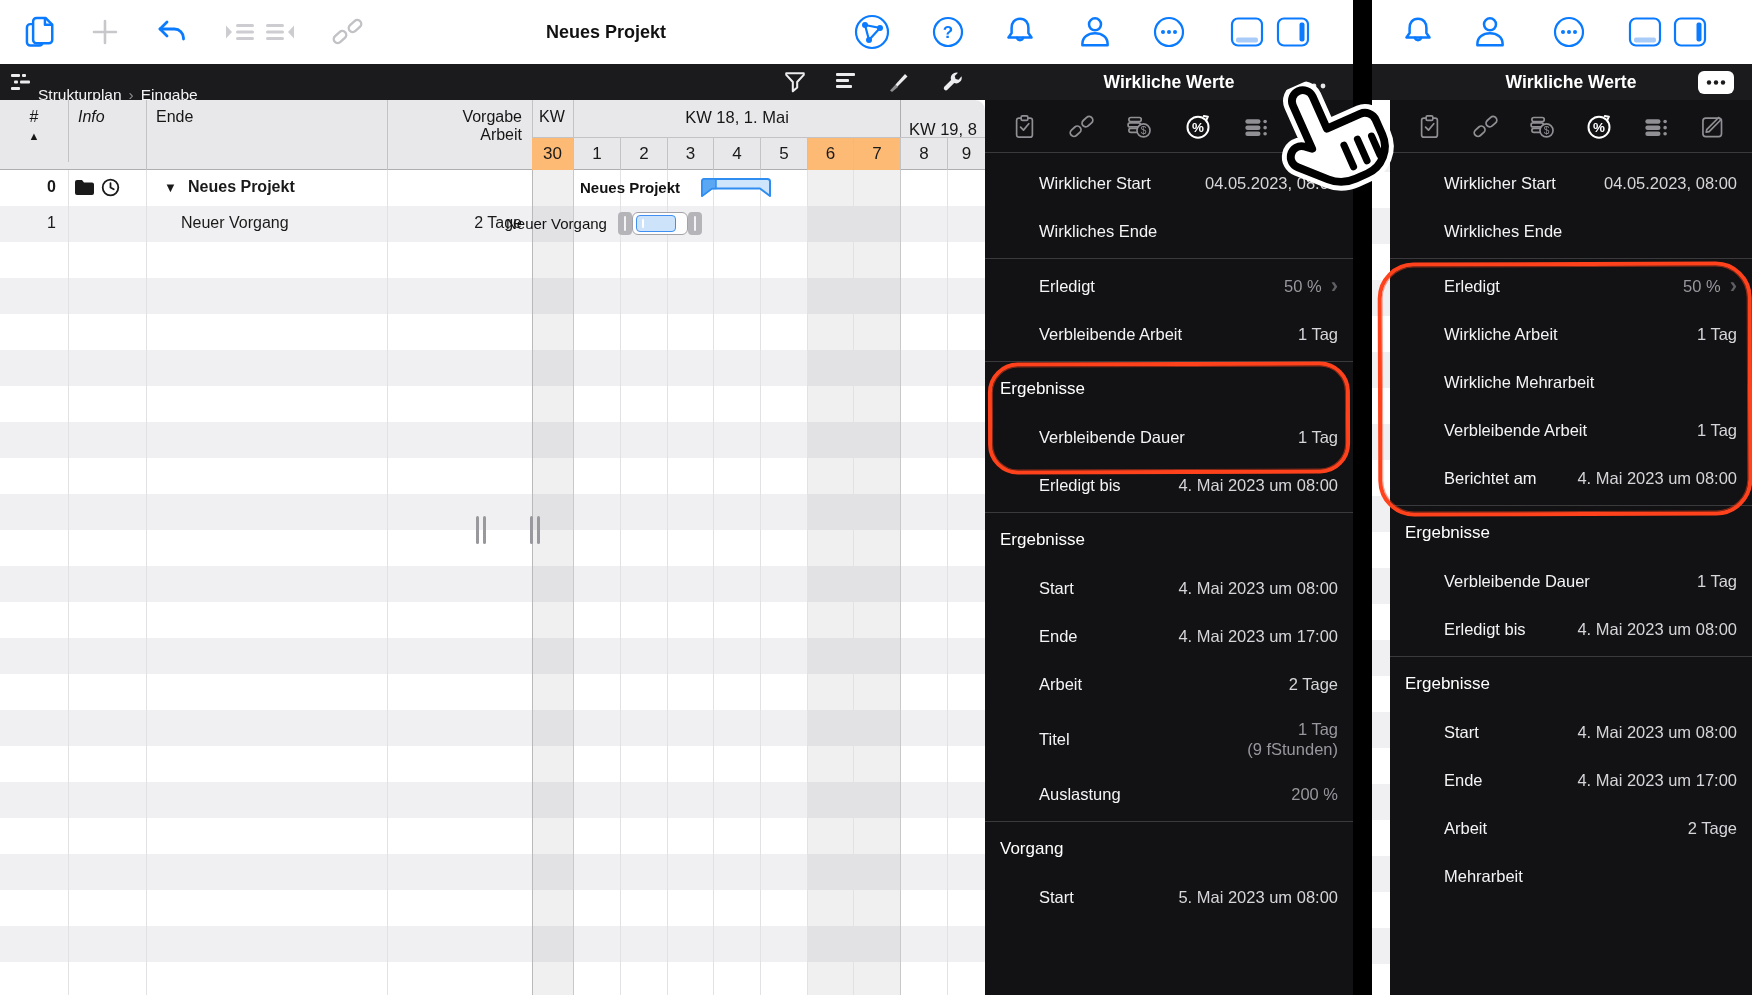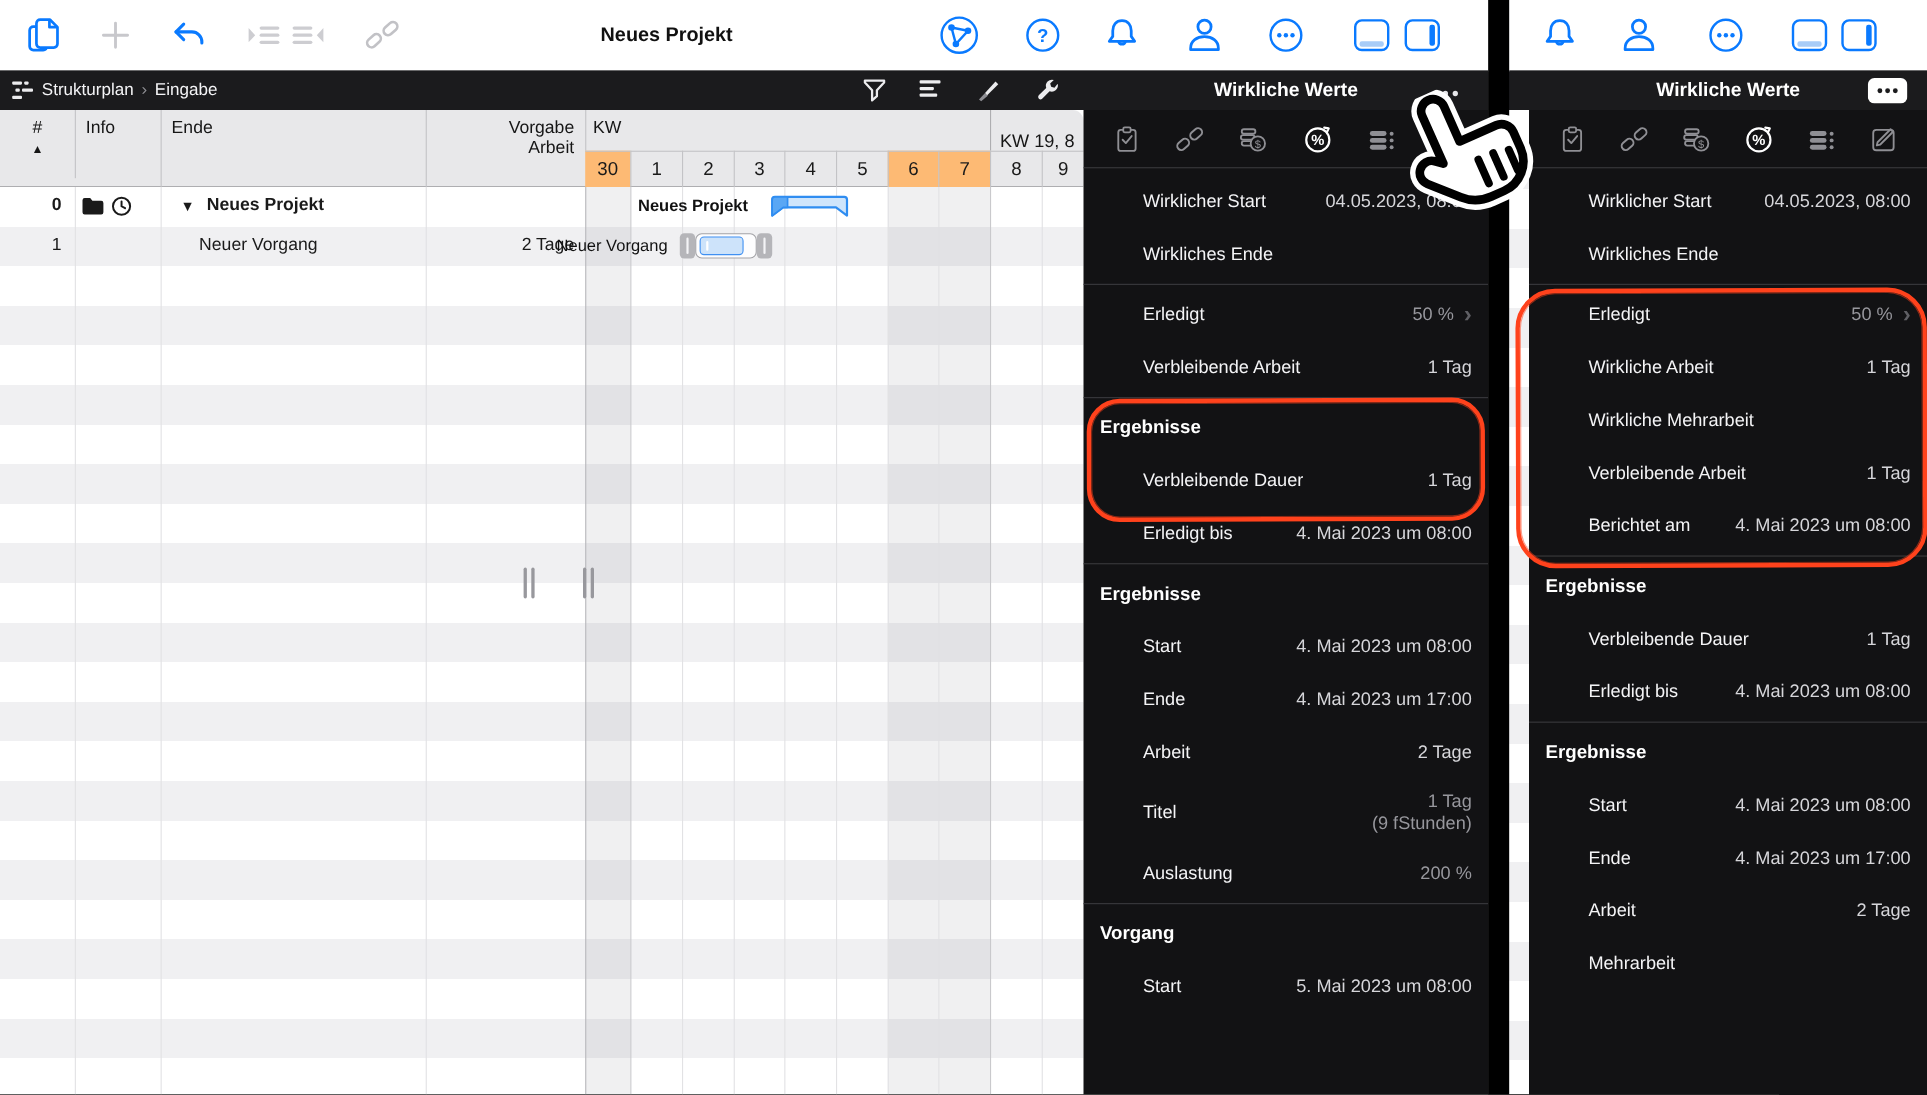--- a/index.html
+++ b/index.html
@@ -22,21 +22,21 @@
   .tab.active{color:#fff;}
   .tab svg{display:block;}
   .pline{height:1px;background:#3a3a3d;margin:3px 0;}
   .prow{display:flex;align-items:center;height:48px;padding:0 15px;}
   .prow.tall{height:62px;}
   .plabel{color:#f4f4f6;font-size:16.5px;white-space:nowrap;margin-left:39px;}
   .pval{margin-left:auto;color:#d6d6da;font-size:16.5px;text-align:right;white-space:nowrap;}
   .pval.dim{color:#97979d;}
   .pval.stack{display:flex;flex-direction:column;line-height:20px;}
   .pchev{color:#5f5f64;font-size:22px;line-height:16px;margin-left:9px;font-weight:bold;}
-  .psec{display:flex;align-items:center;height:48px;padding:0 15px;color:#fff;font-size:17px;font-weight:bold;}
+  .psec{display:flex;align-items:center;height:48px;padding:0 15px;color:#fff;font-size:17px;font-weight:normal;}
   .red-oval{border:4px solid #ff421c;border-radius:30px;box-shadow:inset 0 0 0 1px rgba(255,66,28,.5);transform:rotate(-.2deg);z-index:12;}
   
   .thead{background:#e8e8ea;border-bottom:1px solid #aeaeb1;box-sizing:border-box;}
   .hcell{position:absolute;box-sizing:border-box;border-left:1px solid #c3c3c6;font-size:16px;color:#161616;}
   .daycell{position:absolute;box-sizing:border-box;border-left:1px solid #c3c3c6;border-top:1px solid #c3c3c6;
            display:flex;align-items:center;justify-content:center;font-size:17px;}
   .daycell.we{background:#fdba74;}
   .gbody{background:repeating-linear-gradient(to bottom,#ffffff 0px,#ffffff 36px,#f0f0f2 36px,#f0f0f2 72px);}
   .vline{position:absolute;top:0;bottom:0;width:1px;background:#e2e2e4;}
   .vline.strong{background:#b9b9bc;}
@@ -158,21 +158,21 @@
     <div class="abs strip" style="left:0;top:64px;width:1353px;height:36px;">
       <span class="abs" style="left:11px;top:9px;">
         <svg width="20" height="18" viewBox="0 0 20 18" fill="#ececee">
           <rect x="0" y="1" width="9" height="3" rx="1"></rect>
             <rect x="9" y="7.5" width="10" height="3" rx="1"></rect>
             <rect x="0" y="14" width="9" height="3" rx="1"></rect>
           <rect x="11" y="1" width="4" height="3" rx="1"></rect>
             <rect x="3" y="7.5" width="4" height="3" rx="1"></rect>
         </svg>
       </span>
-      <span class="crumb" style="left:38px;">
+      <span class="crumb" style="left:38px;margin-top:13px;">
         <span>Strukturplan</span><span class="crumb-sep">›</span><span>Eingabe</span>
       </span>
       <span class="abs" style="left:783px;top:6px;">
         <svg width="24" height="24" viewBox="0 0 22 22" fill="none" stroke="#ececee" stroke-width="1.9" stroke-linejoin="round">
           <path d="M3 3h16v1.5L13 11v5l-4 3.5v-8.5L3 4.5z"></path>
         </svg>
       </span>
       <span class="abs" style="left:834px;top:7px;">
         <svg width="24" height="22" viewBox="0 0 24 22" fill="#ececee">
           <rect x="2" y="2" width="19" height="3" rx="1"></rect>
@@ -199,28 +199,29 @@
             <circle cx="23" cy="5" r="2.4" fill="#e6e6e9"></circle>
         </svg>
       </span>
     </div>
 
     <div class="abs thead" style="left:0;top:100px;width:985px;height:70px;border-top-right-radius:10px;">
       <div class="hcell" style="left:0;top:0;width:68px;height:70px;border-left:none;text-align:center;padding-top:8px;">
         <div>#</div>
         <div style="font-size:11px;margin-top:4px;">▲</div>
       </div>
-      <div class="hcell" style="left:68px;top:0;width:78px;height:62px;padding:8px 0 0 9px;">Info</div>
+      <div class="hcell" style="left:68px;top:0;width:78px;height:62px;padding:8px 0 0 9px;font-style:italic;">Info</div>
       <div class="hcell" style="left:146px;top:0;width:241px;height:70px;padding:8px 0 0 9px;">Ende</div>
       <div class="hcell" style="left:387px;top:0;width:145px;height:70px;padding:8px 10px 0 0;text-align:right;">
         <div>Vorgabe</div>
           <div>Arbeit</div>
       </div>
 
       <div class="hcell" style="left:532px;top:0;width:41px;height:37px;padding:8px 0 0 6px;overflow:hidden;">KW</div>
+      <div class="hcell" style="left:573px;top:0;width:327px;height:37px;padding-top:8px;text-align:center;font-size:16.5px;">KW 18, 1. Mai</div>
       <div class="hcell" style="left:900px;top:0;width:85px;height:37px;padding:20px 0 0 8px;overflow:hidden;border-left:1px solid #aeaeb1;font-size:16.5px;white-space:nowrap;">KW 19, 8</div>
       <div class="daycell we" style="left:532px;top:37px;width:41px;height:33px;border-left:none;">30</div>
       <div class="daycell" style="left:573px;top:37px;width:47px;height:33px;">1</div>
       <div class="daycell" style="left:620px;top:37px;width:47px;height:33px;">2</div>
       <div class="daycell" style="left:667px;top:37px;width:46px;height:33px;">3</div>
       <div class="daycell" style="left:713px;top:37px;width:47px;height:33px;">4</div>
       <div class="daycell" style="left:760px;top:37px;width:47px;height:33px;">5</div>
       <div class="daycell we" style="left:807px;top:37px;width:46px;height:33px;">6</div>
       <div class="daycell we" style="left:853px;top:37px;width:47px;height:33px;">7</div>
       <div class="daycell" style="left:900px;top:37px;width:47px;height:33px;">8</div>

